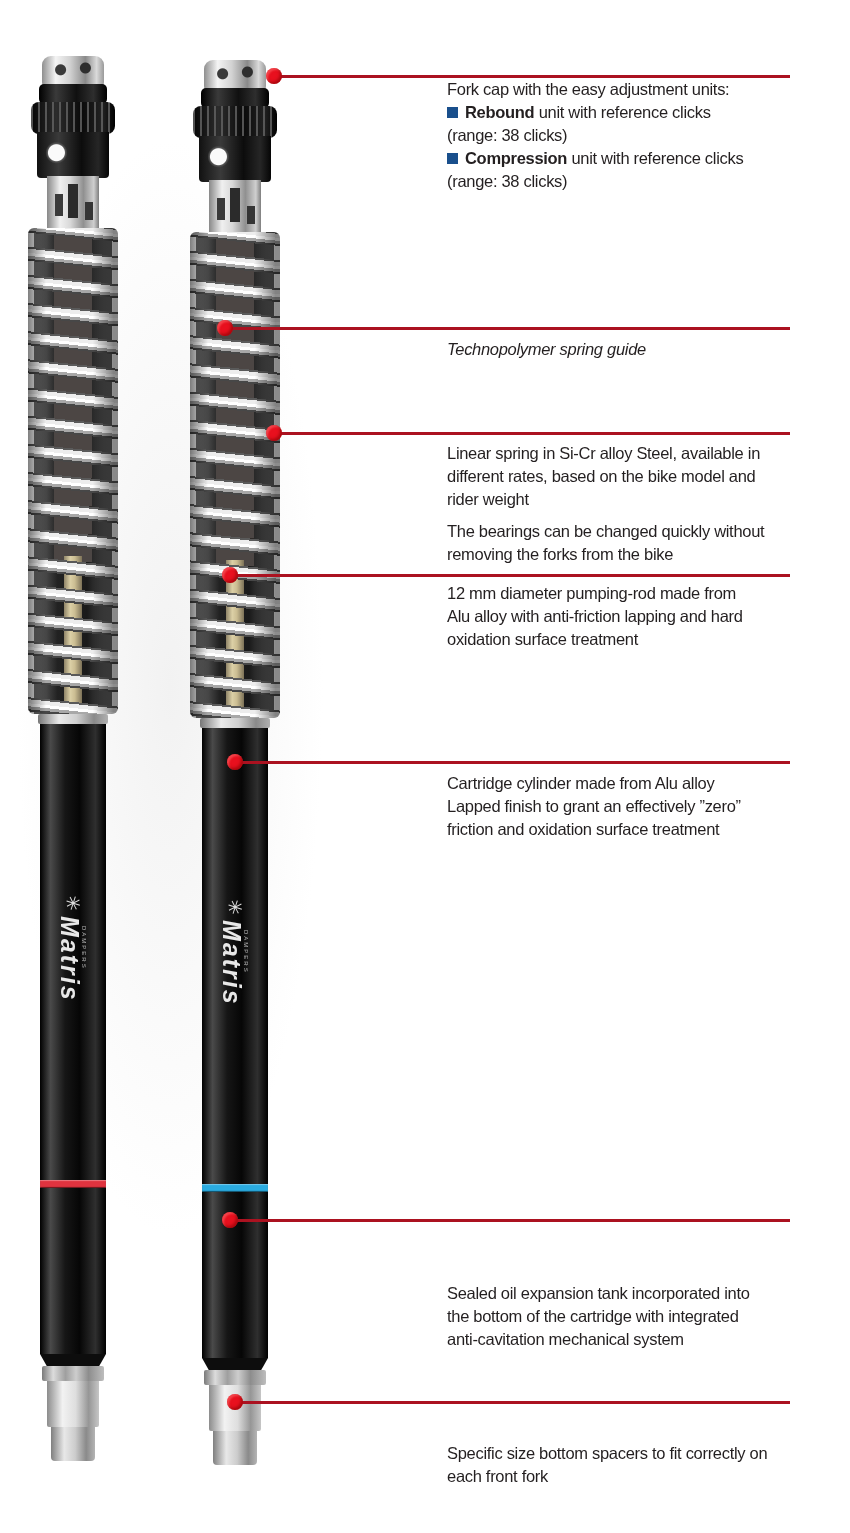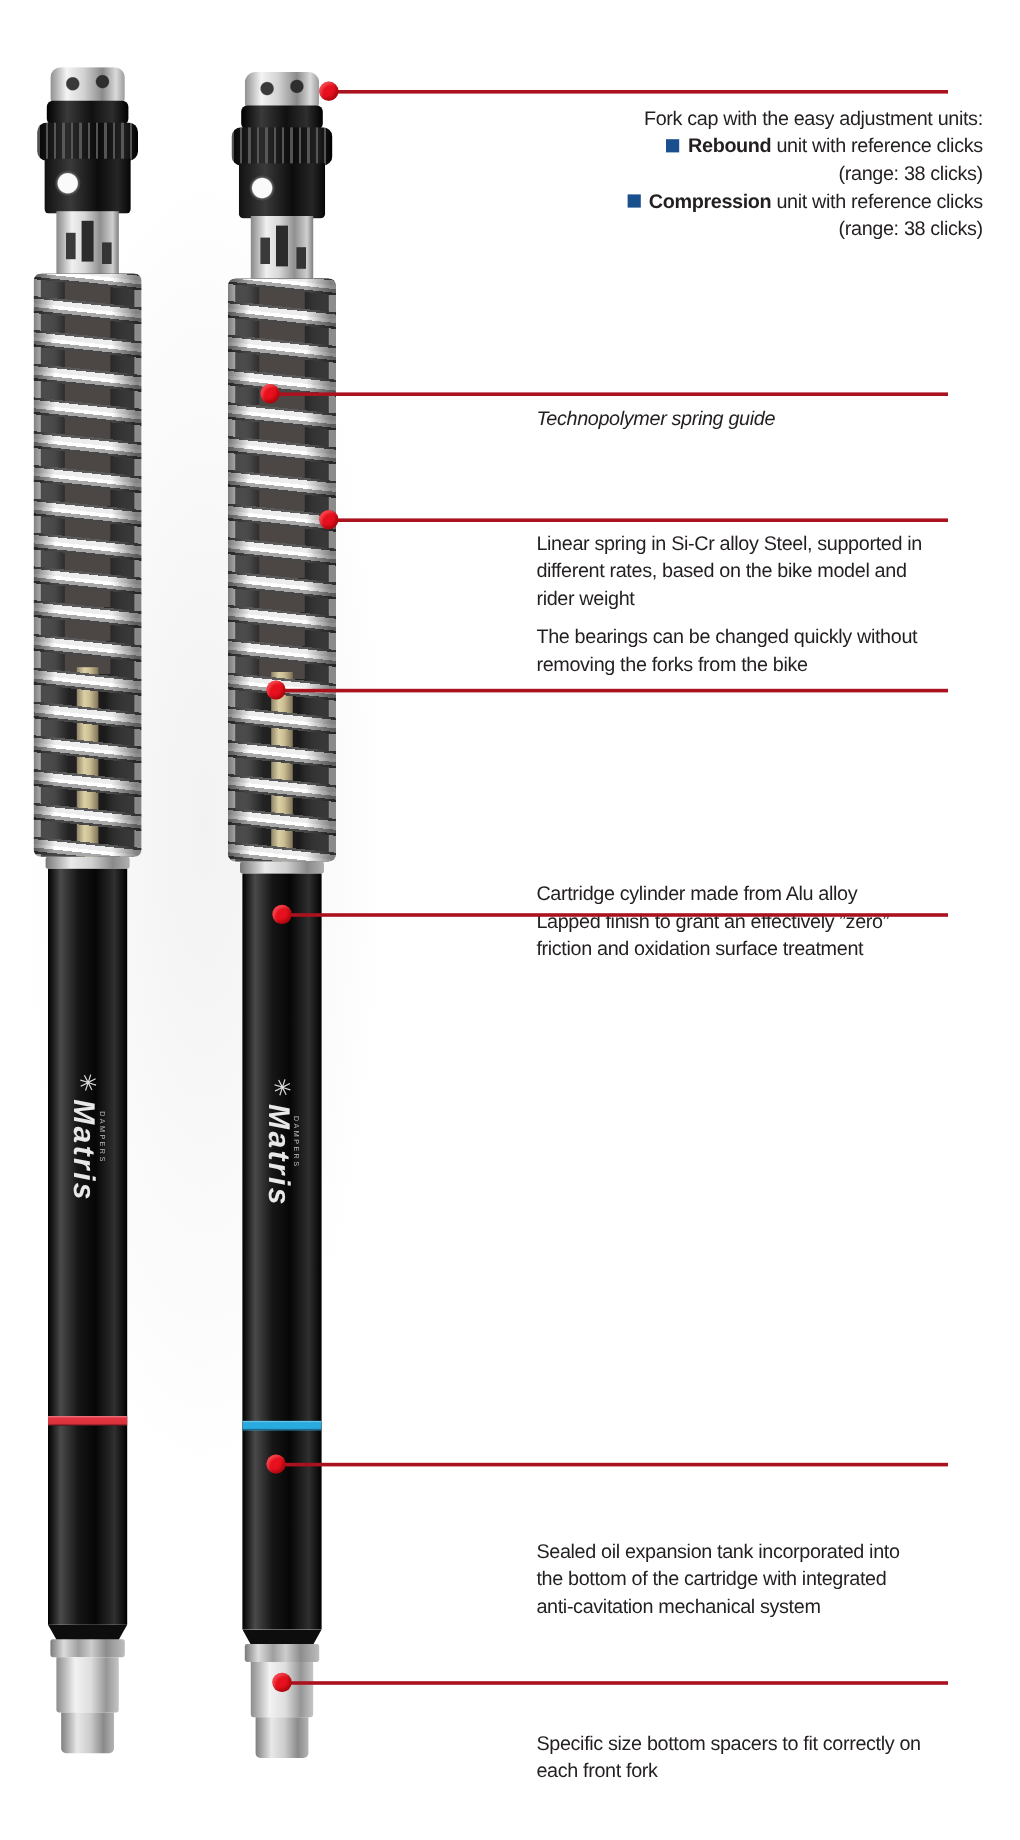--- a/index.html
+++ b/index.html
@@ -158,42 +158,47 @@
   <div class="callout-line" style="left: 235px; top: 1401px; width: 555px; background-color: rgb(171, 18, 32);"></div>
 
   <div class="callout-dot" style="left: 266px; top: 68px; background-color: rgb(232, 16, 30);"></div>
   <div class="callout-dot" style="left: 217px; top: 320px; background-color: rgb(232, 16, 30);"></div>
   <div class="callout-dot" style="left: 266px; top: 425px; background-color: rgb(232, 16, 30);"></div>
   <div class="callout-dot" style="left: 222px; top: 567px; background-color: rgb(232, 16, 30);"></div>
   <div class="callout-dot" style="left: 227px; top: 754px; background-color: rgb(232, 16, 30);"></div>
   <div class="callout-dot" style="left: 222px; top: 1212px; background-color: rgb(232, 16, 30);"></div>
   <div class="callout-dot" style="left: 227px; top: 1394px; background-color: rgb(232, 16, 30);"></div>
 
-  <div class="note" style="top:88px;text-align:right;">
+  <div class="note" style="top:78px;">
     <p class="para">Fork cap with the easy adjustment units:</p>
     <p class="para"><span class="sq" style="background-color: rgb(25, 79, 140);"></span><b>Rebound</b><span> unit with reference clicks
 (range: 38 clicks)</span></p>
     <p class="para"><span class="sq" style="background-color: rgb(25, 79, 140);"></span><b>Compression</b><span> unit with reference clicks
 (range: 38 clicks)</span></p>
   </div>
 
   <div class="note" style="top:338px;font-style:italic;">
     <p class="para">Technopolymer spring guide</p>
   </div>
 
   <div class="note" style="top:442px;">
-    <p class="para">Linear spring in Si-Cr alloy Steel, supported in
+    <p class="para">Linear spring in Si-Cr alloy Steel, available in
 different rates, based on the bike model and
 rider weight</p>
     <p class="para gap">The bearings can be changed quickly without
 removing the forks from the bike</p>
   </div>
 
-
-  <div class="note" style="top:734px;">
+  <div class="note" style="top:582px;">
+    <p class="para">12 mm diameter pumping-rod made from
+Alu alloy with anti-friction lapping and hard
+oxidation surface treatment</p>
+  </div>
+
+  <div class="note" style="top:772px;">
     <p class="para">Cartridge cylinder made from Alu alloy
 Lapped finish to grant an effectively ”zero”
 friction and oxidation surface treatment</p>
   </div>
 
   <div class="note" style="top:1282px;">
     <p class="para">Sealed oil expansion tank incorporated into
 the bottom of the cartridge with integrated
 anti-cavitation mechanical system</p>
   </div>

